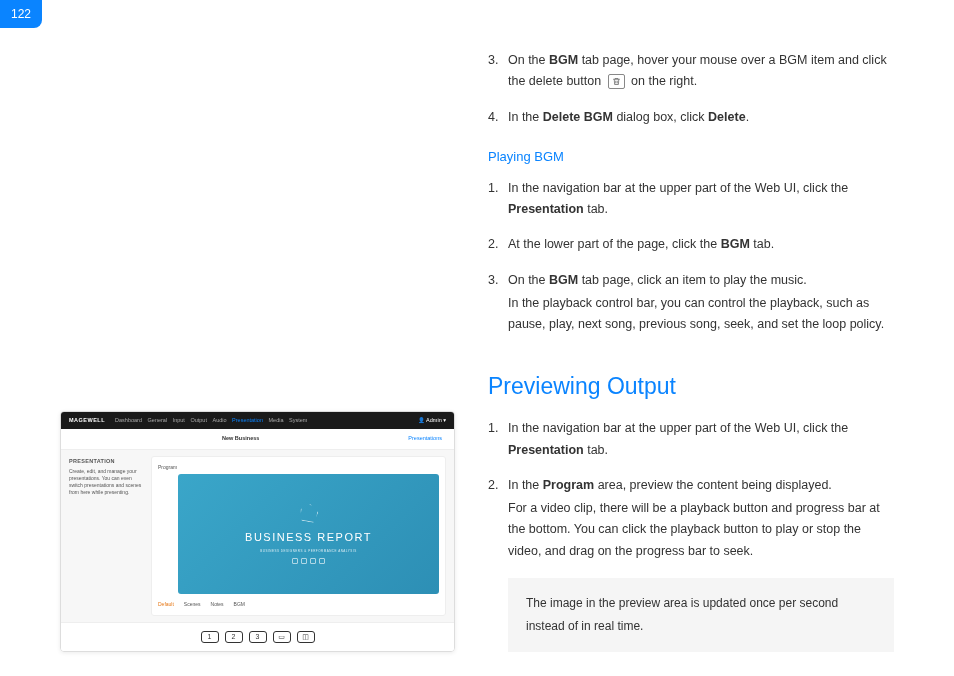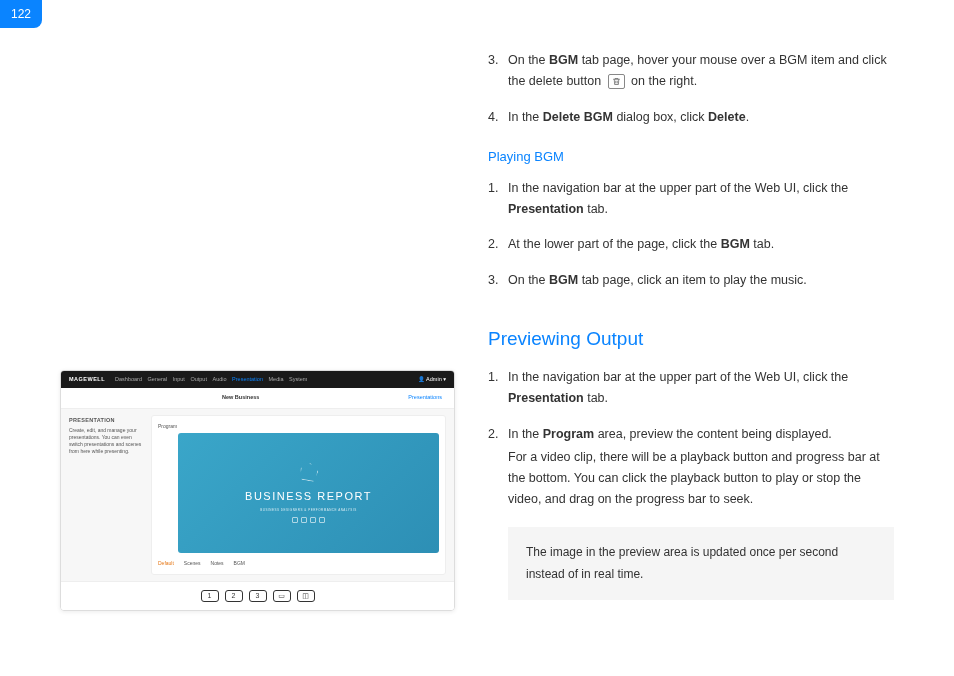--- a/index.html
+++ b/index.html
@@ -57,21 +57,21 @@
     margin-bottom: 2px;
   }
   .section-title {
     color: #0a84ff;
     font-size: 13px;
     font-weight: 400;
     margin: 16px 0 10px 0;
   }
   .section-heading {
     color: #0a84ff;
-    font-size: 19px;
+    font-size: 23px;
     font-weight: 400;
     margin: 30px 0 12px 0;
   }
   .note-box {
     background: #f5f5f5;
     padding: 14px 18px;
     margin-top: 14px;
     margin-left: 20px;
     font-size: 12px;
     line-height: 1.9;
@@ -290,20 +290,21 @@
       <li>
         <span class="num">2.</span>
         <span class="txt">
           <p><span>At the lower part of the page, click the </span><b>BGM</b><span> tab.</span></p>
         </span>
       </li>
       <li>
         <span class="num">3.</span>
         <span class="txt">
           <p><span>On the </span><b>BGM</b><span> tab page, click an item to play the music.</span></p>
+          <p>In the playback control bar, you can control the playback, such as pause, play, next song, previous song, seek, and set the loop policy.</p>
         </span>
       </li>
     </ol>
 
     <div class="section-heading">Previewing Output</div>
 
     <ol>
       <li>
         <span class="num">1.</span>
         <span class="txt">

